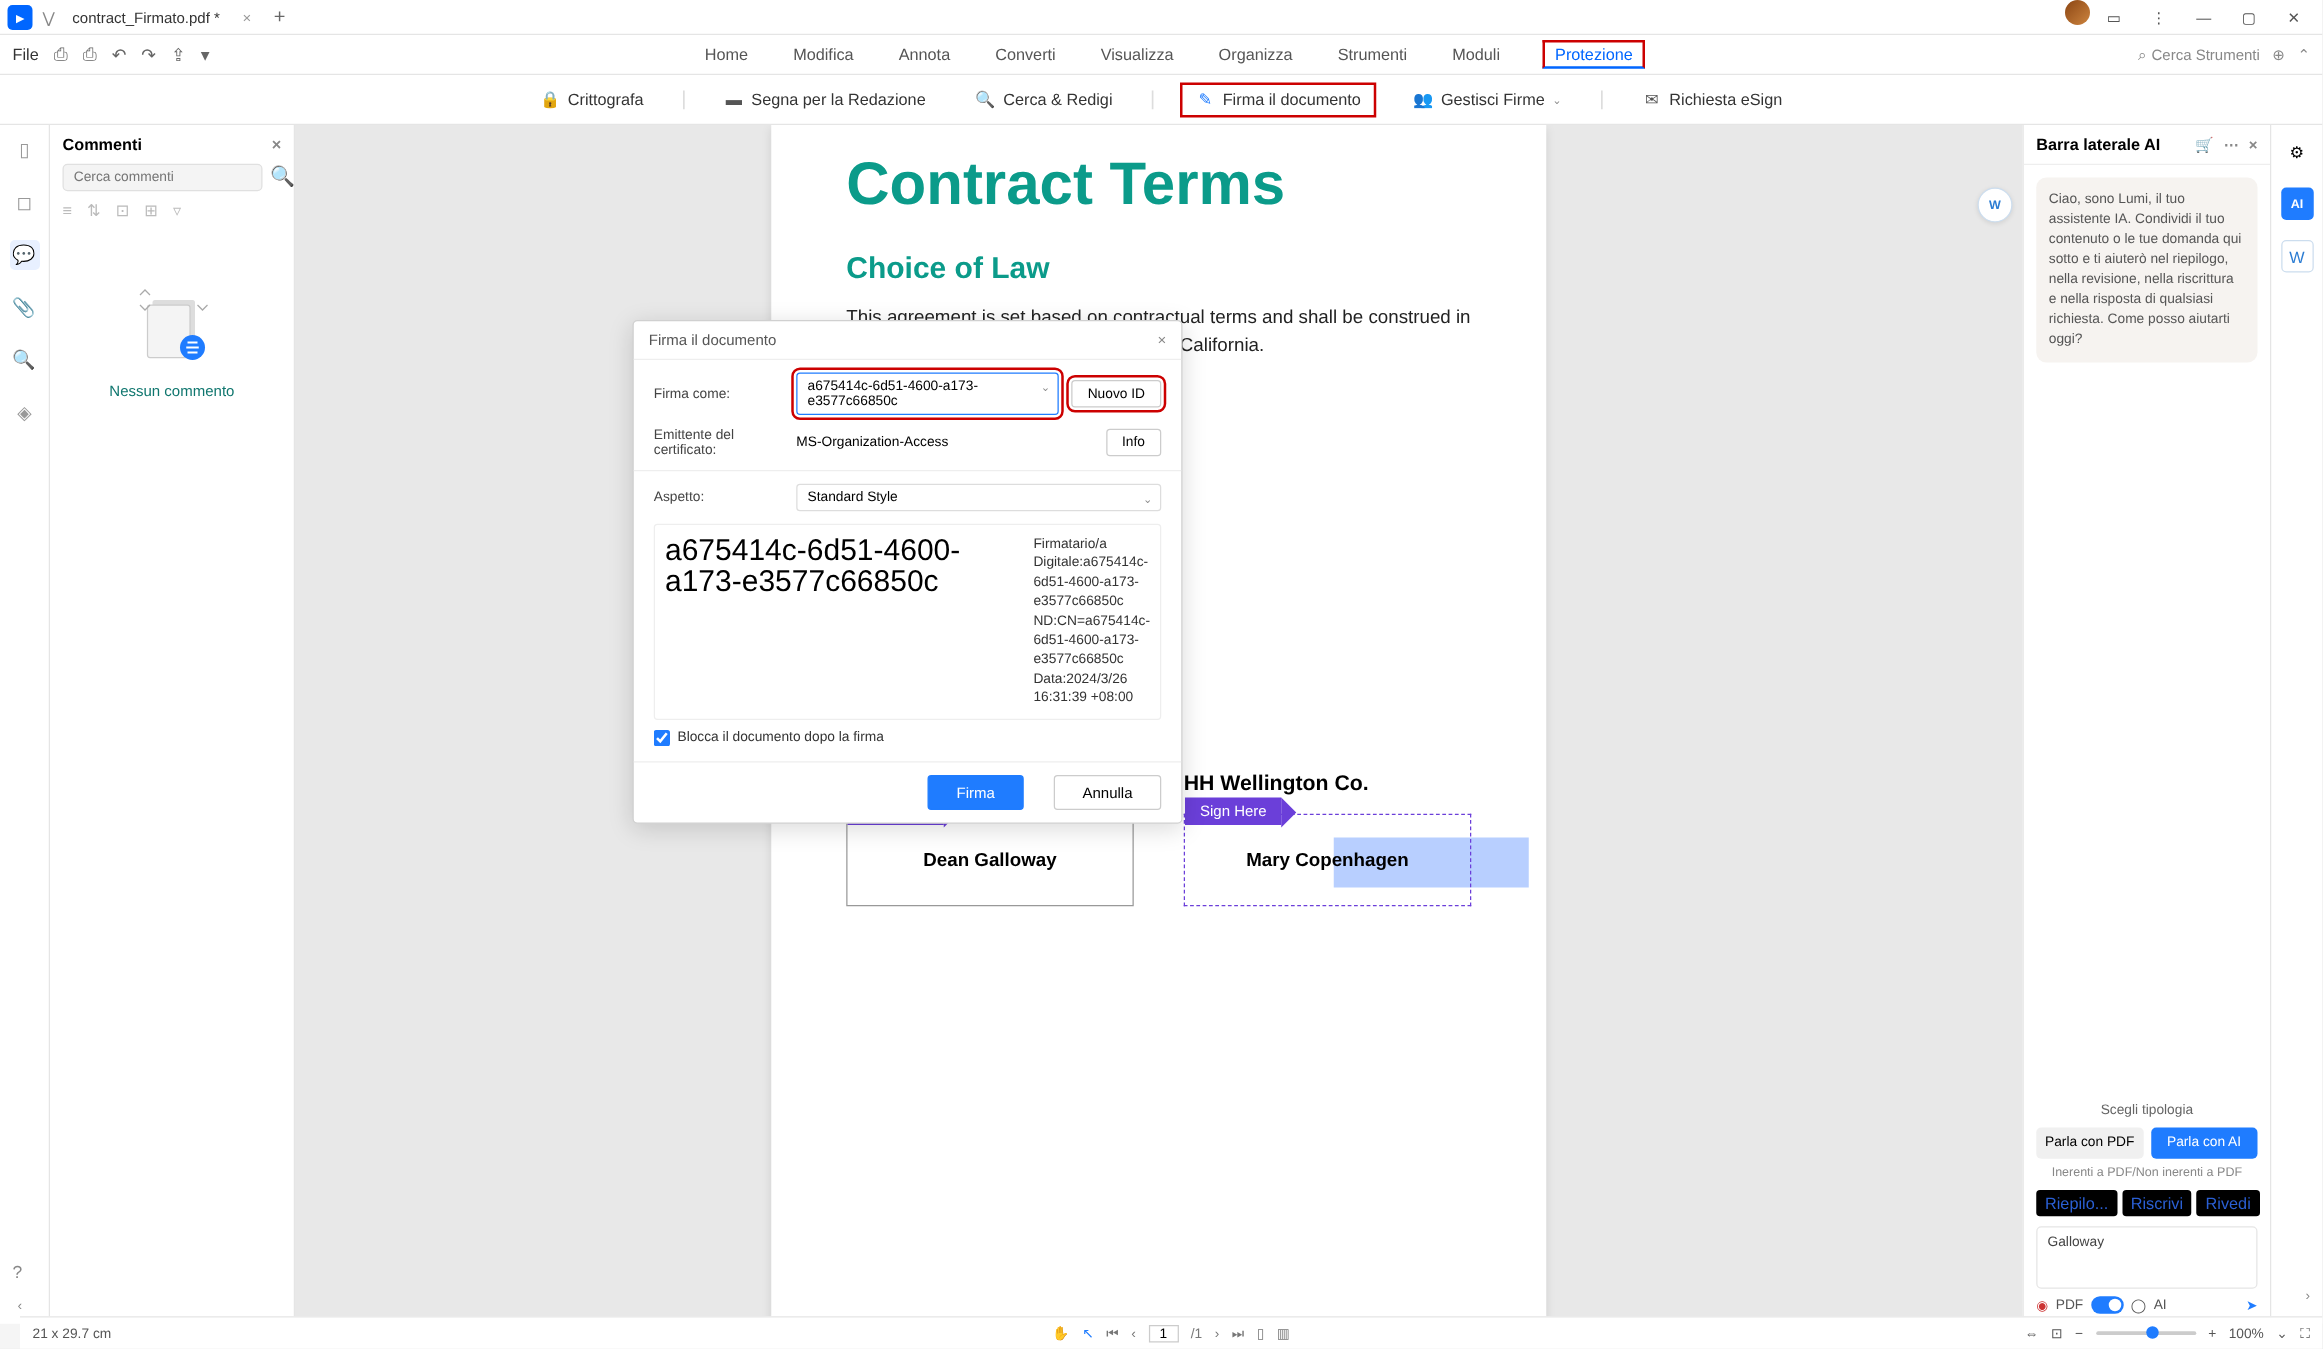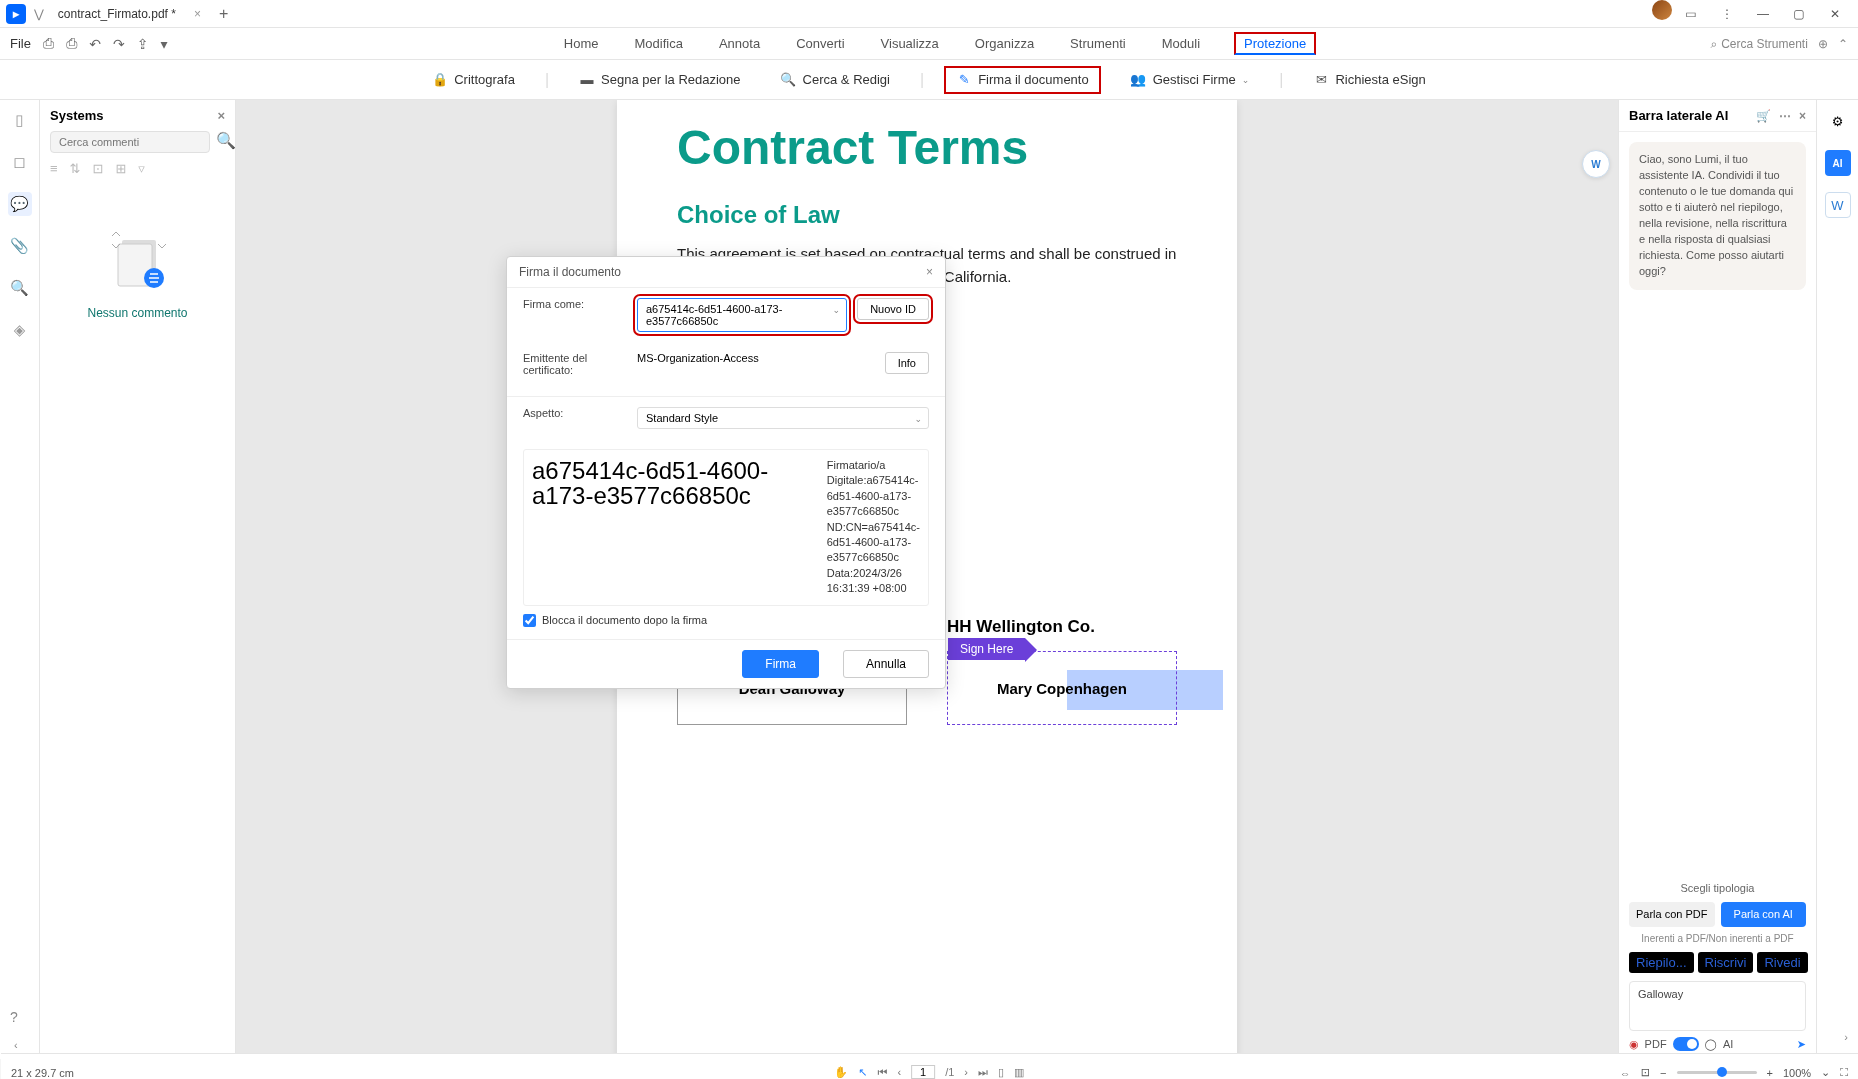--- a/index.html
+++ b/index.html
@@ -89,40 +89,40 @@
 .right-rail { width: 42px; background: #fff; border-left: 1px solid #e5e5e5; display: flex; flex-direction: column; align-items: center; padding-top: 8px; gap: 16px; }
 .rr-btn { width: 26px; height: 26px; display: flex; align-items: center; justify-content: center; font-size: 13px; border-radius: 4px; cursor: pointer; }
 .rr-ai { background: #1f7cff; color: #fff; font-weight: bold; font-size: 10px; }
 .rr-word { color: #2b7cd3; border: 1px solid #cde; }
 
 
 .modal { position: absolute; left: 506px; top: 256px; width: 440px; background: #fff; border: 1px solid #d0d0d0; border-radius: 4px; box-shadow: 0 4px 20px rgba(0,0,0,.15); }
 .modal-head { display: flex; align-items: center; padding: 8px 12px; font-size: 12px; color: #555; border-bottom: 1px solid #eee; }
 .modal-close { margin-left: auto; cursor: pointer; color: #888; }
 .modal-body { padding: 10px 16px 12px; }
-.modal-row { display: flex; align-items: flex-start; gap: 10px; margin-bottom: 20px; }
+.modal-row { display: flex; align-items: center; gap: 10px; margin-bottom: 10px; }
 .modal-lbl { font-size: 11px; color: #444; width: 104px; }
 .modal-sel { flex: 1; border: 1px solid #1f7cff; border-radius: 3px; padding: 4px 24px 4px 8px; font-size: 11px; position: relative; }
 .modal-sel-red { outline: 2px solid #cc0000; outline-offset: 2px; }
 .modal-car { position: absolute; right: 6px; top: 6px; color: #888; font-size: 9px; }
 .modal-btn { border: 1px solid #ccc; background: #fff; padding: 4px 12px; font-size: 11px; border-radius: 3px; cursor: pointer; }
 .modal-btn-red { outline: 2px solid #cc0000; outline-offset: 2px; }
 .modal-val { flex: 1; font-size: 11px; }
 .modal-aspect { flex: 1; border: 1px solid #ddd; border-radius: 3px; padding: 4px 8px; font-size: 11px; position: relative; }
 .sig-preview { display: flex; border: 1px solid #eee; border-radius: 3px; padding: 8px; margin: 8px 0; gap: 10px; }
 .sig-left-t { font-size: 24px; font-weight: 400; font-family: Arial; line-height: 1.05; }
 .sig-right-t { font-size: 11px; color: #333; line-height: 1.4; flex: 1; }
 .lock-row { display: flex; align-items: center; gap: 6px; font-size: 11px; color: #333; margin-top: 4px; }
 .lock-cb { width: 13px; height: 13px; accent-color: #1f7cff; }
 .modal-footer { border-top: 1px solid #eee; padding: 10px 16px; display: flex; justify-content: flex-end; gap: 24px; }
 .fbtn { padding: 6px 22px; font-size: 12px; border-radius: 3px; cursor: pointer; border: 1px solid #ccc; background: #fff; }
 .fbtn.primary { background: #1f7cff; color: #fff; border-color: #1f7cff; }
 
 
-.statusbar { position: absolute; bottom: 0; left: 1px; right: 0; height: 26px; background: #fff; border-top: 1px solid #e5e5e5; display: flex; align-items: flex-end; padding: 0 10px; font-size: 11px; color: #555; }
+.statusbar { position: absolute; bottom: 0; left: 16px; right: 0; height: 26px; background: #fff; border-top: 1px solid #e5e5e5; display: flex; align-items: center; padding: 0 10px; font-size: 11px; color: #555; }
 .sb-center { position: absolute; left: 50%; transform: translateX(-50%); display: flex; gap: 10px; align-items: center; color: #777; }
 .sb-right { margin-left: auto; display: flex; gap: 10px; align-items: center; }
 .zoom-slider { width: 80px; height: 3px; background: #ccc; position: relative; border-radius: 2px; }
 .zoom-slider::after { content: ''; position: absolute; left: 50%; top: -4px; width: 10px; height: 10px; background: #1f7cff; border-radius: 50%; }
 .page-input { width: 24px; border: 1px solid #ccc; text-align: center; font-size: 11px; }
 
 
 .help-corner { position: absolute; bottom: 54px; left: 10px; color: #888; font-size: 14px; }
 .collapse-corner { position: absolute; bottom: 28px; left: 14px; color: #888; font-size: 11px; }
 .collapse-right { position: absolute; bottom: 36px; right: 10px; color: #888; font-size: 11px; }
@@ -218,21 +218,21 @@
     <div class="rail-btn muted">▯</div>
     <div class="rail-btn muted">◻</div>
     <div class="rail-btn active">💬</div>
     <div class="rail-btn muted">📎</div>
     <div class="rail-btn muted">🔍</div>
     <div class="rail-btn muted">◈</div>
   </div>
 
   <div class="comments-panel">
     <div class="panel-head">
-      <span>Systems</span>
+      <span>Commenti</span>
       <span style="color:#888;cursor:pointer">×</span>
     </div>
     <div class="search-row">
       <input class="search-input" placeholder="Cerca commenti" style="">
       <span style="color:#888">🔍</span>
     </div>
     <div class="filter-row">
       <span>≡</span>
       <span>⇅</span>
       <span>⊡</span>

